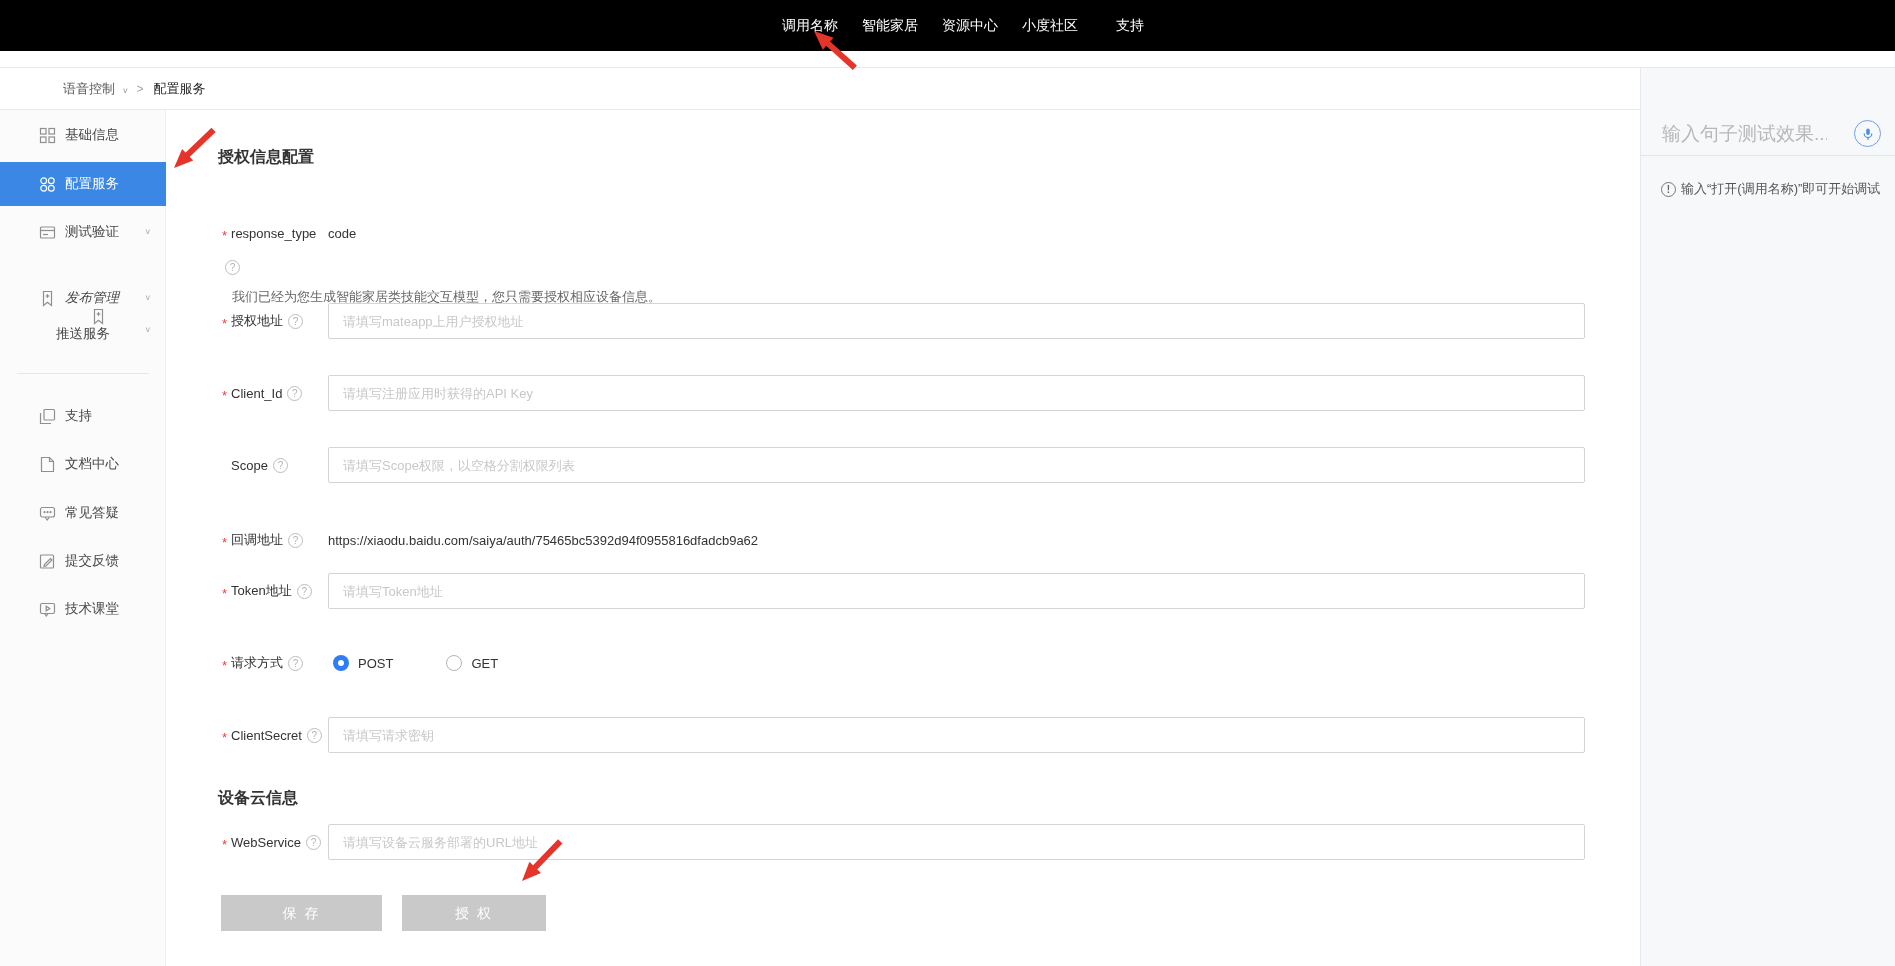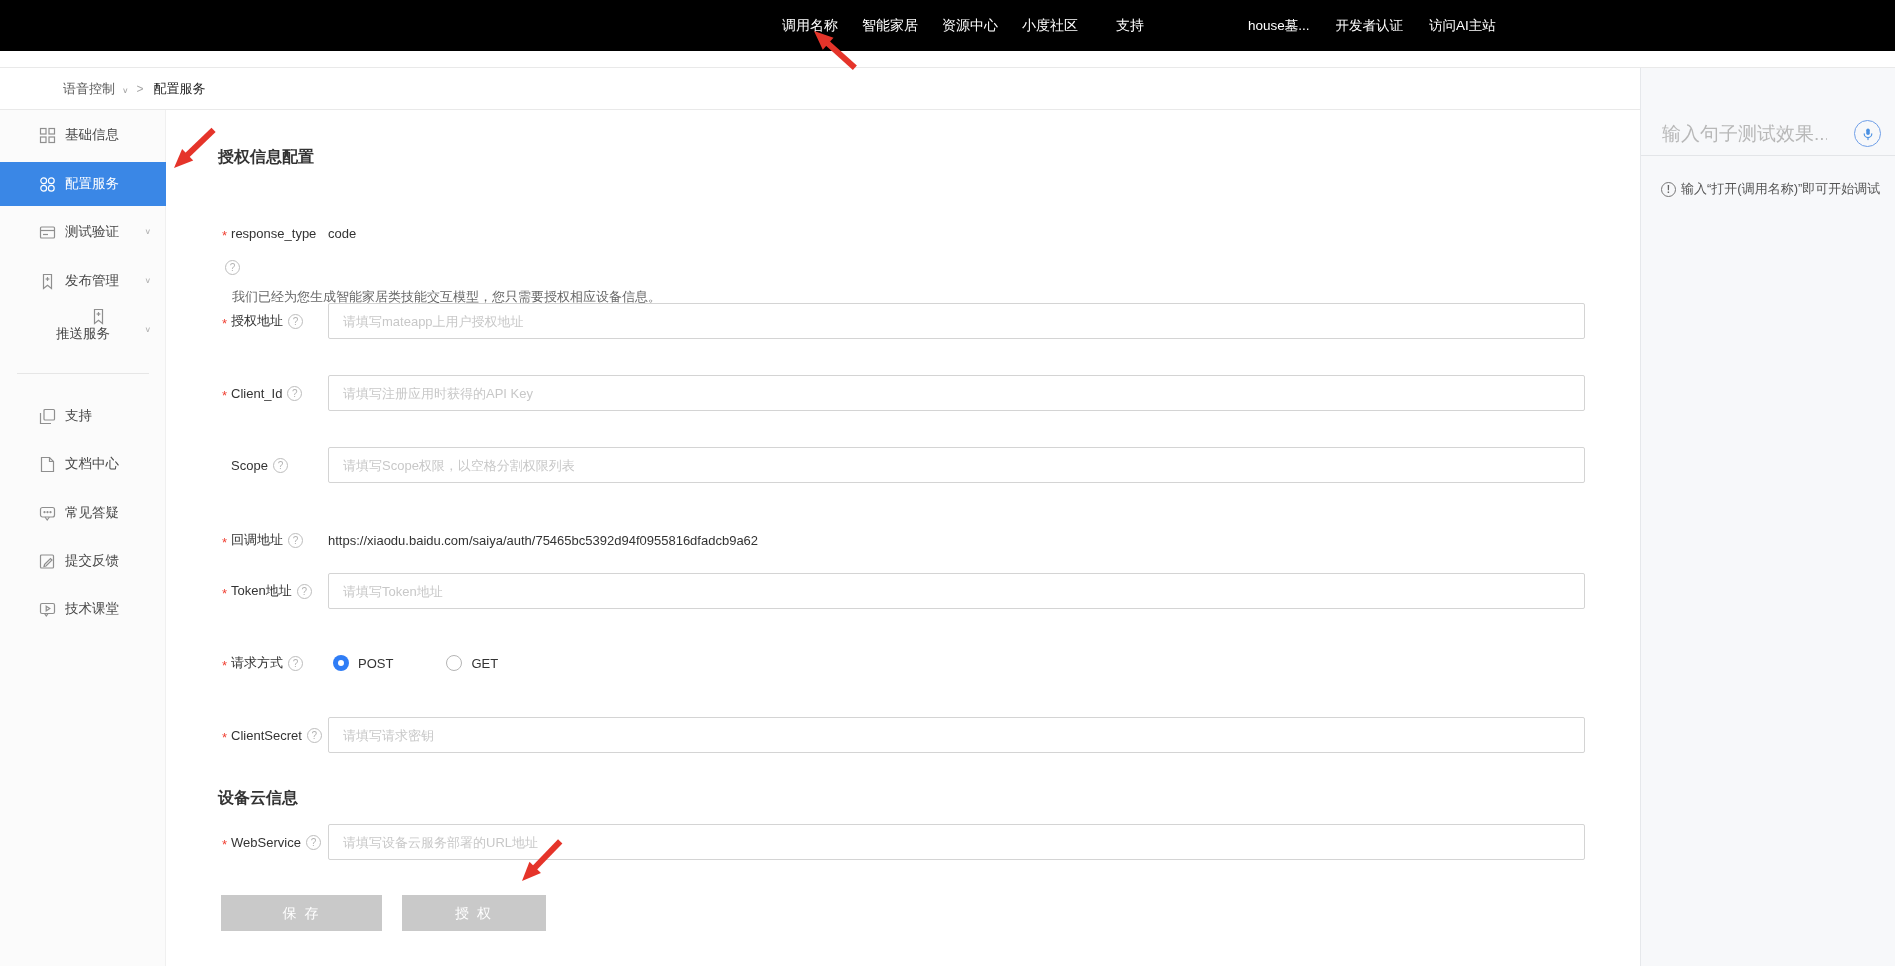--- a/index.html
+++ b/index.html
@@ -92,25 +92,20 @@
 <body>
 
 <header class="topbar">
   <nav class="topnav">
     <span class="topnav-item">调用名称</span>
     <span class="topnav-item">智能家居</span>
     <span class="topnav-item">资源中心</span>
     <span class="topnav-item">小度社区</span>
     <span class="topnav-item">支持</span>
   </nav>
-  <div class="topuser">
-    <span class="topuser-item">house墓...</span>
-    <span class="topuser-item">开发者认证</span>
-    <span class="topuser-item">访问AI主站</span>
-  </div>
 </header>
 
 <div class="whitegap"></div>
 
 <div class="crumbbar">
   <span class="crumb-parent">语音控制</span>
   <span class="crumb-chevron">∨</span>
   <span class="crumb-sep">&gt;</span>
   <span class="crumb-current">配置服务</span>
 </div>
@@ -142,21 +137,21 @@
     <span class="icn">
       <svg class="sicon" width="17" height="17" viewBox="0 0 17 17">
           <rect x="1.5" y="3" width="14" height="11" rx="1"></rect>
           <line x1="1.5" y1="6.5" x2="15.5" y2="6.5"></line>
           <line x1="4" y1="10.5" x2="9" y2="10.5"></line>
         </svg>
     </span>
     <span>测试验证</span>
     <span class="side-chevron">∨</span>
   </div>
-  <div class="side-item" style="top:149px;">
+  <div class="side-item" style="top:166px;font-style:italic;">
     <span class="icn">
       <svg class="sicon" width="17" height="17" viewBox="0 0 17 17">
           <path d="M4.5 1.5 h8 v14 l-4 -3.2 -4 3.2 z"></path>
           <line x1="6.6" y1="6" x2="10.4" y2="6"></line>
           <line x1="8.5" y1="4.1" x2="8.5" y2="7.9"></line>
         </svg>
     </span>
     <span>发布管理</span>
     <span class="side-chevron">∨</span>
   </div>

